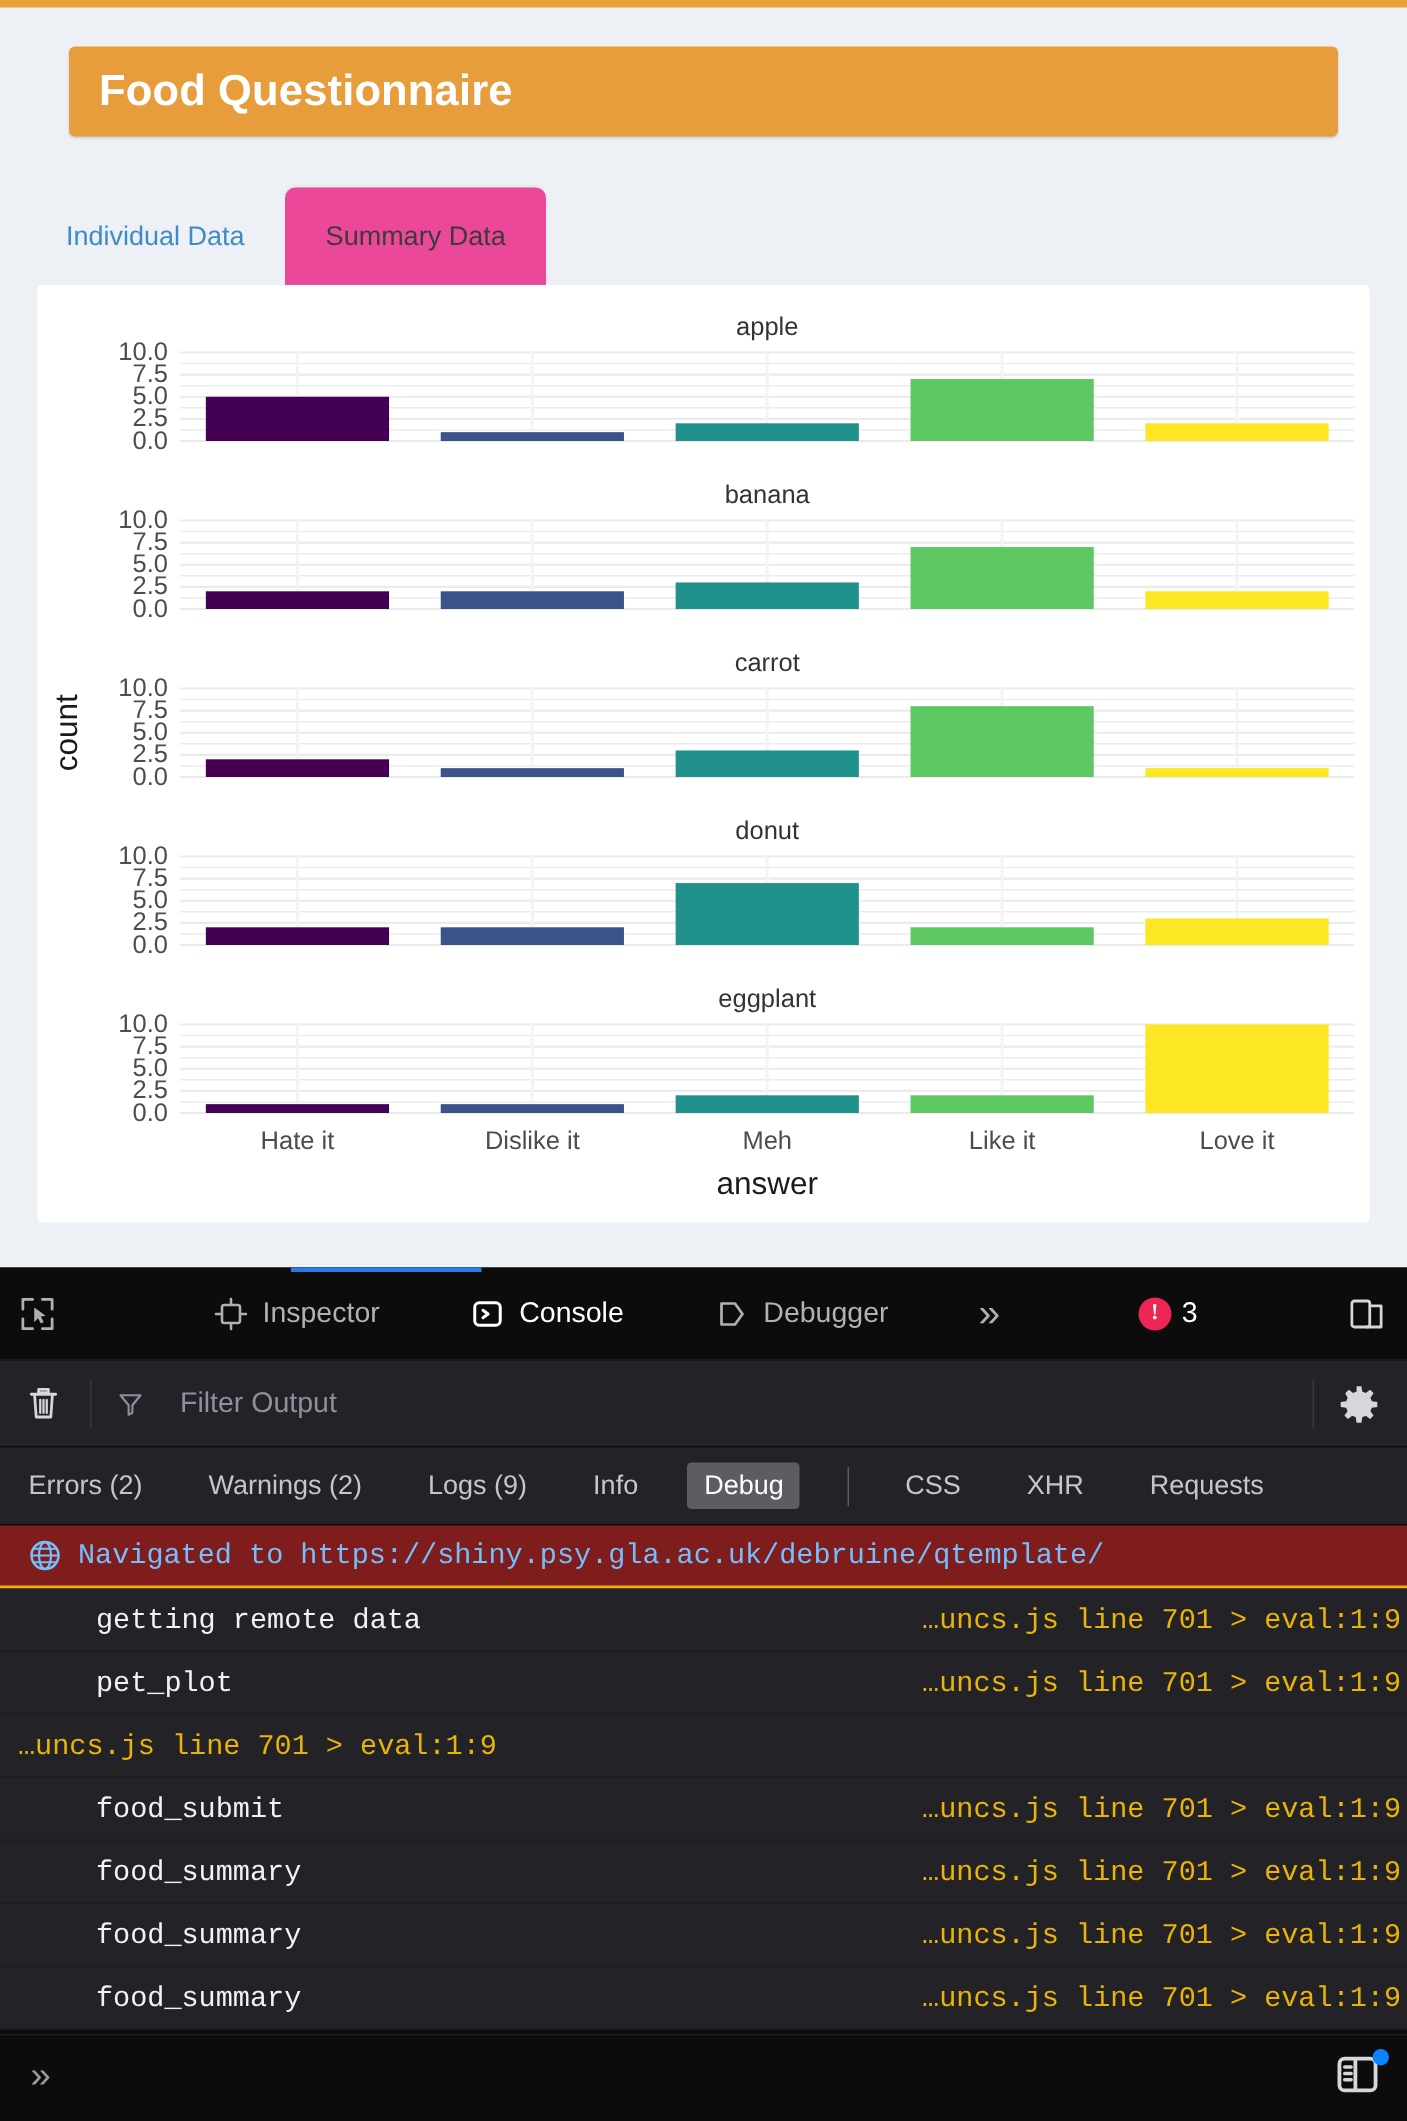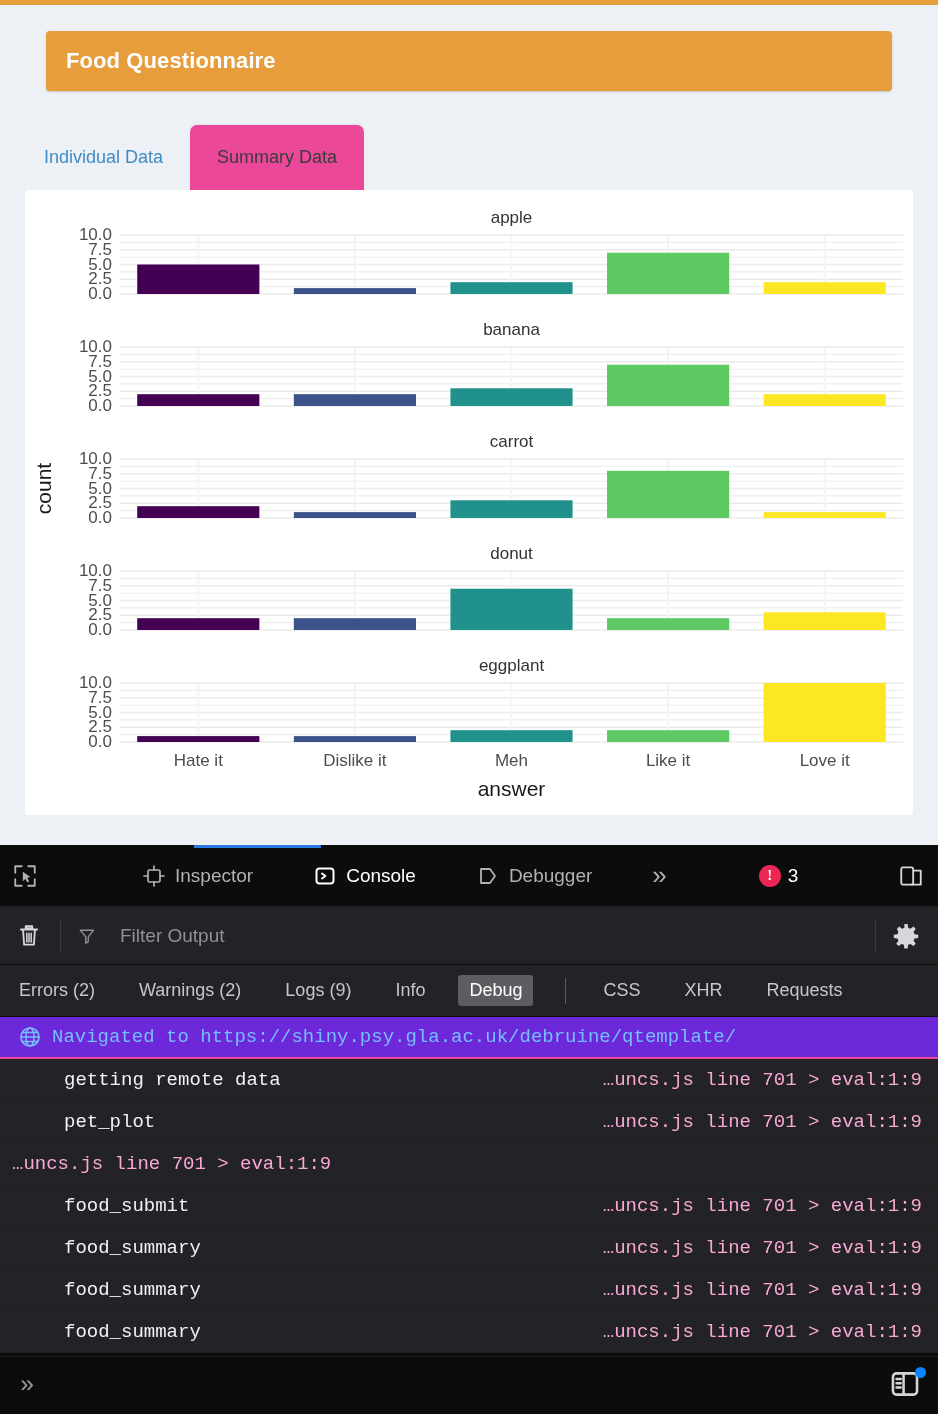--- a/index.html
+++ b/index.html
@@ -20,21 +20,21 @@
   }
 
   #app-header {
     position:absolute; left:46px; top:26px; width:846px; height:60px;
     background:#e79d3c;
     border-radius:4px;
     box-shadow: 0 1px 2px rgba(0,0,0,.18);
     display:flex; align-items:center;
   }
   #app-header .title {
-    color:#fff; font-size:22px; font-weight:bold;
+    color:#fff; font-size:29px; font-weight:bold;
     padding-left:20px; letter-spacing:.1px;
   }
 
   
   #tabs {
     position:absolute; left:17px; top:120px; width:888px; height:65px;
     display:flex; align-items:flex-end;
   }
   .tab {
     height:65px;
@@ -125,29 +125,29 @@
   #dt-log { background:#0c0c0d; }
   .logrow {
     display:flex; align-items:center;
     height:42px;
     border-bottom:1px solid #1f1f22;
     font-family:"Liberation Mono", monospace;
     font-size:19px;
     padding-left:12px;
   }
   .logrow.nav {
-    background:#6d28d9;
+    background:#7f1d1d;
     color:#75bfff;
-    border-bottom:2px solid #ec4899;
+    border-bottom:2px solid #eab308;
     gap:10px;
     padding-left:18px;
   }
   .logrow.msg { background:#232327; }
   .logrow .msg-text { color:#f2f2f4; padding-left:52px; flex:1; }
-  .logrow .msg-src { color:#f9a8d4; padding-right:16px; white-space:nowrap; }
+  .logrow .msg-src { color:#eab308; padding-right:4px; white-space:nowrap; }
 
   #dt-input {
     position:absolute; left:0; bottom:0; width:938px; height:58px;
     background:#0c0c0d;
     border-top:1px solid #1f1f22;
     display:flex; align-items:center;
   }
   #dt-input .prompt { color:#9a9aa0; font-size:24px; padding-left:20px; font-family:"Liberation Mono", monospace;}
   .spacer { flex:1; }
 </style>

